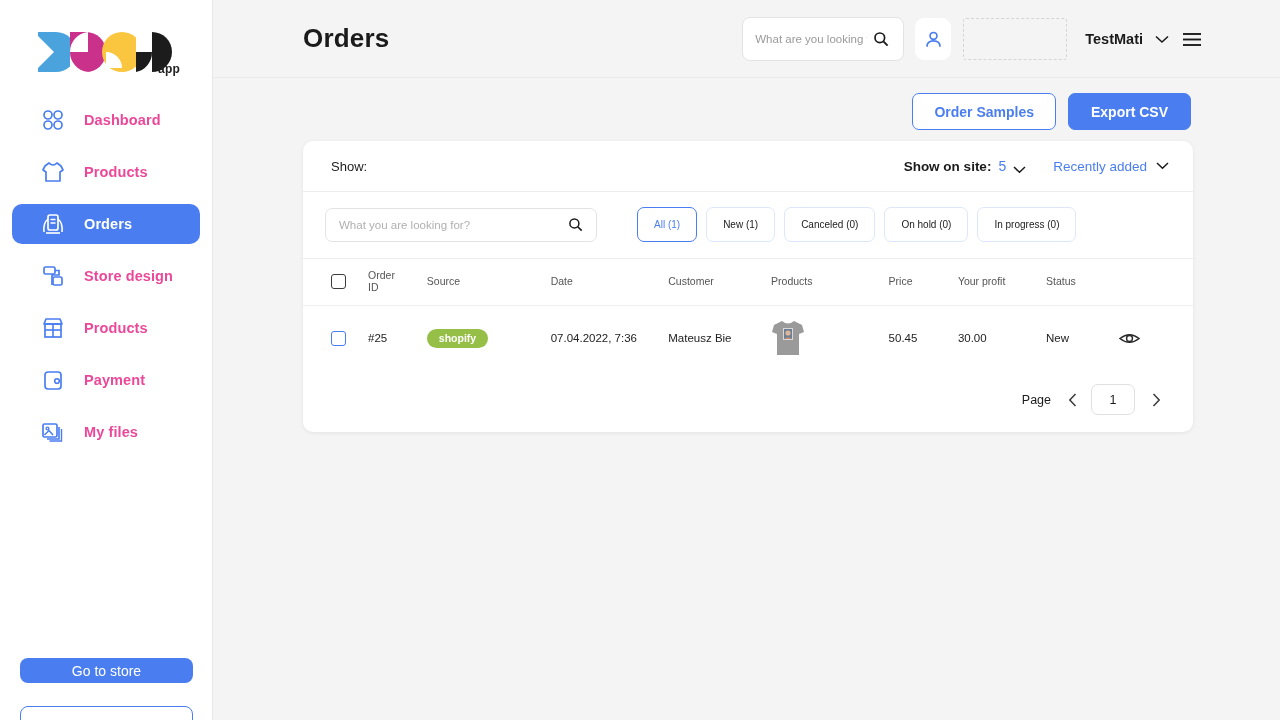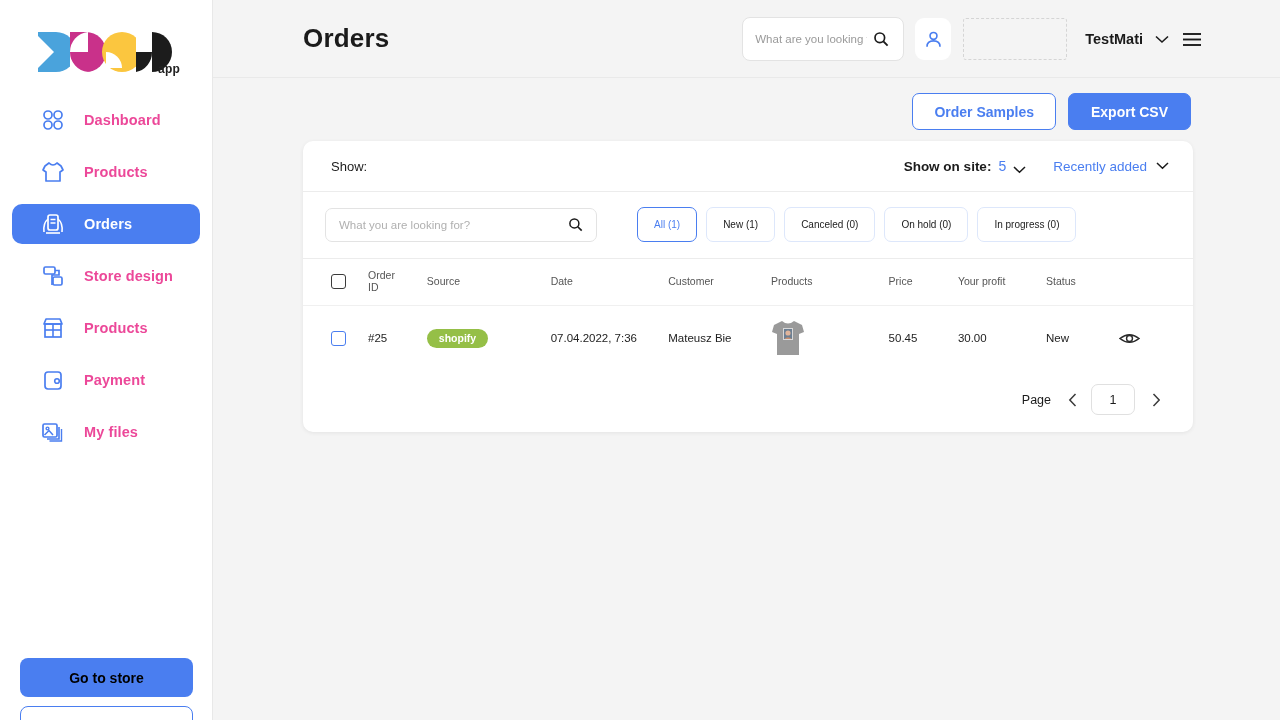--- a/index.html
+++ b/index.html
@@ -42,23 +42,23 @@
   .nav-item .ico { width: 26px; height: 26px; flex: 0 0 26px; display:block; }
   .nav-item .lbl {
     margin-left: 18px; font-size: 14.5px; font-weight: 700;
     color: #ec4899; letter-spacing: .1px; white-space: nowrap;
   }
   .nav-item.active { background: #4a7ef0; }
   .nav-item.active .lbl { color: #ffffff; }
 
   .store-btn {
     position: absolute; left: 20px; top: 658px;
-    width: 173px; height: 39px; border-radius: 8px;
-    background: #4a7ef0; color: #000000;
-    font-size: 14px; font-weight: 700;
+    width: 173px; height: 25px; border-radius: 8px;
+    background: #4a7ef0; color: #ffffff;
+    font-size: 14px; font-weight: 400;
     display: flex; align-items: center; justify-content: center;
     cursor: pointer; border: none;
   }
   .store-btn2 {
     position: absolute; left: 20px; top: 706px;
     width: 173px; height: 39px; border-radius: 8px;
     background: #fff; border: 1.6px solid #4a7ef0;
     color: #4a7ef0; font-size: 14px; font-weight: 700;
     display: flex; align-items: center; justify-content: center;
     cursor: pointer; overflow: hidden;

